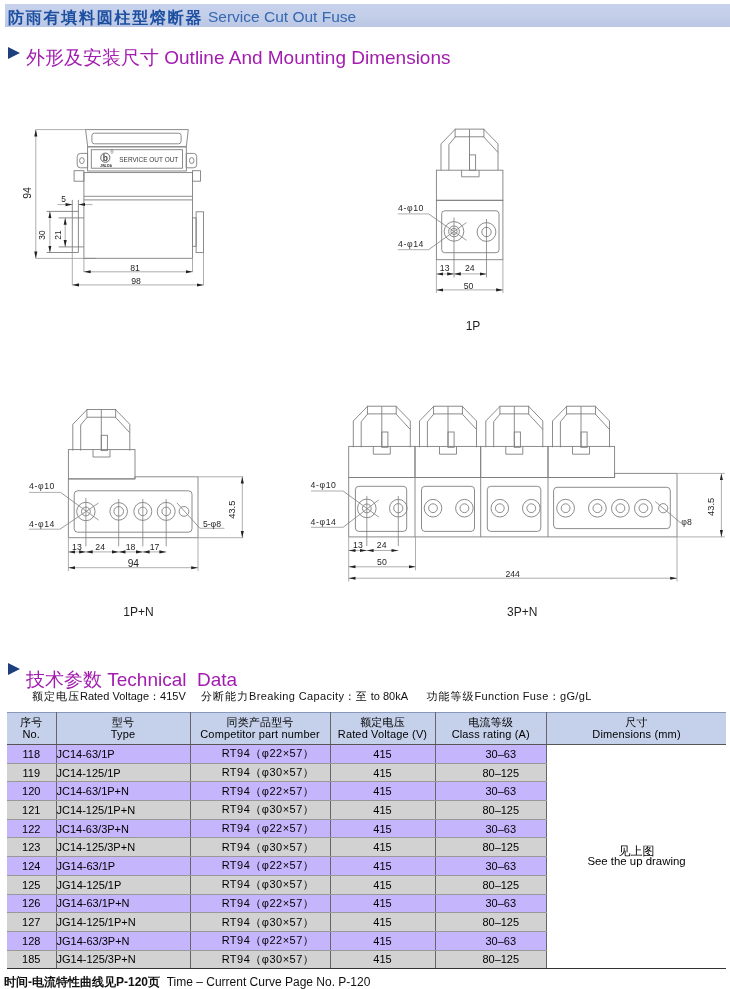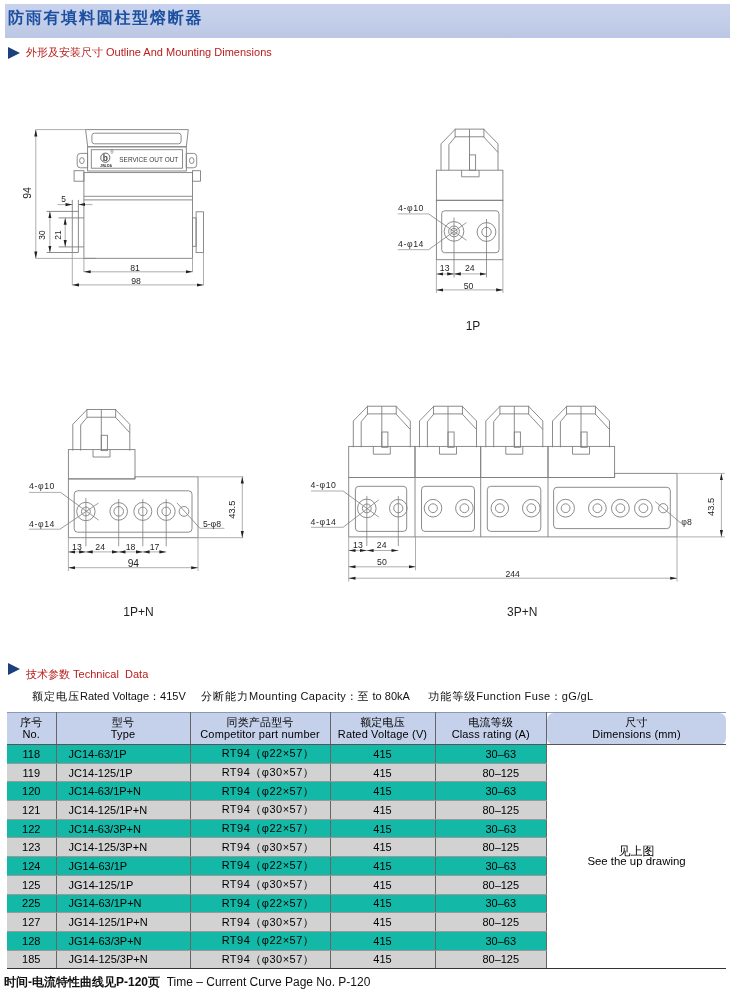--- a/index.html
+++ b/index.html
@@ -1,44 +1,45 @@
 <!DOCTYPE html>
 <html><head>
 <meta charset="utf-8">
 <style>
   html,body{margin:0;padding:0;}
   body{width:730px;height:989px;position:relative;background:#fff;
        font-family:"Liberation Sans",sans-serif;overflow:hidden;}
   .abs{position:absolute;}
-  #topbar{left:5px;top:4px;width:725px;height:34px;background:linear-gradient(180deg,#c8d2ec 0%,#c2cde8 60%,#bac6e4 100%);text-align:center;}
+  #topbar{left:5px;top:4px;width:725px;height:23px;background:linear-gradient(180deg,#c8d2ec 0%,#c2cde8 60%,#bac6e4 100%);text-align:center;}
   #topbar .cn{position:absolute;left:3px;top:1.5px;line-height:23px;font-size:16px;font-weight:bold;color:#1c4fa0;letter-spacing:1.75px;}
   #topbar .en{position:absolute;left:203px;top:1px;line-height:23.5px;font-size:15.5px;color:#3568b0;}
-  .sech{font-size:11px;color:#b91c1c;}
+  .sech{font-size:19px;color:#a21caf;}
   .tri{width:0;height:0;border-left:12px solid #1c3f7e;border-top:6.6px solid transparent;border-bottom:6.6px solid transparent;}
   #spec{left:32px;top:689px;font-size:11px;color:#111;} #spec .h{letter-spacing:1px;} #spec .e{letter-spacing:0.35px;}
   table{border-collapse:collapse;table-layout:fixed;}
   #tbl{left:7px;top:712px;width:719px;}
   #tbl th{background:#c5d1ea;font-weight:normal;font-size:11px;line-height:11.8px;letter-spacing:0.15px;padding:0;
           border-right:1px solid #666;border-top:1px solid #8899bb;border-bottom:1px solid #555;}
-  #tbl th:last-child{border-right:none;border-radius:7px;}
+  #tbl th:last-child{border-right:none;}
   #tbl td{font-size:11px;text-align:center;padding:0;border-right:1px solid #666;
           border-bottom:1px solid #999;}
-  #tbl td.c2{text-align:left;padding-left:12px;} #tbl td:nth-child(3){letter-spacing:0.5px;padding-left:16px;} #tbl td:nth-child(5){padding-left:20px;}
-  #tbl tr.w td{background:#14b8a6;}
+  #tbl td.c2{text-align:left;padding-left:0;} #tbl td:nth-child(3){letter-spacing:0.5px;padding-left:16px;} #tbl td:nth-child(5){padding-left:20px;}
+  #tbl tr.w td{background:#c4b5fd;}
   #tbl tr.g td{background:#d2d2d2;margin-top:36px;}
   #tbl td.dim{background:#fff !important;border-bottom:1.5px solid #333;border-right:none;line-height:11.6px;}
   #tbl tr.last td{border-bottom:1.5px solid #333;}
   
   #tbl tr{height:18.7px;}
   #footer{left:4px;top:973.5px;font-size:12px;color:#111;}
 </style>
 </head>
 <body>
 <div id="topbar" class="abs">
   <span class="cn">防雨有填料圆柱型熔断器</span>
+  <span class="en">Service Cut Out Fuse</span>
 </div>
 <div class="abs" style="left:8px;top:47px;">
     <div class="tri"></div>
   </div>
 <div class="abs sech" style="left:26px;top:44.5px;">外形及安装尺寸 Outline And Mounting Dimensions</div>
 
 <svg id="drw" class="abs" style="left:0;top:0;" width="730" height="989" viewBox="0 0 730 989" font-family="Liberation Sans, sans-serif">
 <defs>
 <marker id="arr" markerWidth="7.5" markerHeight="6" refX="7.0" refY="3" orient="auto-start-reverse" markerUnits="userSpaceOnUse">
 <path d="M0.2,1.45 L7.0,3 L0.2,4.55 Z" fill="#222222"></path>
@@ -235,21 +236,21 @@
 <text x="381.9" y="564.8" font-size="8.7" text-anchor="middle" fill="#1f1f1f">50</text>
 <line x1="348.7" y1="578.2" x2="677" y2="578.2" stroke="#999999" stroke-width="0.8" marker-start="url(#arr)" marker-end="url(#arr)"></line>
 <text x="512.7" y="576.6" font-size="8.6" text-anchor="middle" fill="#1f1f1f">244</text>
 <text x="522.3" y="615.5" font-size="12" text-anchor="middle" fill="#1f1f1f">3P+N</text>
 </svg>
 
 <div class="abs" style="left:8px;top:663px;">
     <div class="tri"></div>
   </div>
 <div class="abs sech" style="left:26px;top:630px;margin-top:37px;">技术参数 Technical&nbsp;&nbsp;Data</div>
-<div id="spec" class="abs"><span class="h">额定电压</span>Rated Voltage：415V&nbsp;&nbsp;&nbsp;&nbsp;&nbsp;<span class="h">分断能力</span><span class="e">Mounting Capacity：</span><span class="h">至</span> to 80kA&nbsp;&nbsp;&nbsp;&nbsp;&nbsp;&nbsp;<span class="h">功能等级</span><span class="e">Function Fuse：gG/gL</span></div>
+<div id="spec" class="abs"><span class="h">额定电压</span>Rated Voltage：415V&nbsp;&nbsp;&nbsp;&nbsp;&nbsp;<span class="h">分断能力</span><span class="e">Breaking Capacity：</span><span class="h">至</span> to 80kA&nbsp;&nbsp;&nbsp;&nbsp;&nbsp;&nbsp;<span class="h">功能等级</span><span class="e">Function Fuse：gG/gL</span></div>
 
 <table id="tbl" class="abs">
   <colgroup>
     <col style="width:49px">
       <col style="width:134px">
       <col style="width:140px">
     <col style="width:105px">
       <col style="width:111.5px">
       <col style="width:179.5px">
   </colgroup>
@@ -316,21 +317,21 @@
         <td>30–63</td>
       </tr>
   <tr class="g">
         <td>125</td>
         <td class="c2">JG14-125/1P</td>
         <td>RT94（φ30×57）</td>
         <td>415</td>
         <td>80–125</td>
       </tr>
   <tr class="w">
-        <td>225</td>
+        <td>126</td>
         <td class="c2">JG14-63/1P+N</td>
         <td>RT94（φ22×57）</td>
         <td>415</td>
         <td>30–63</td>
       </tr>
   <tr class="g">
         <td>127</td>
         <td class="c2">JG14-125/1P+N</td>
         <td>RT94（φ30×57）</td>
         <td>415</td>

